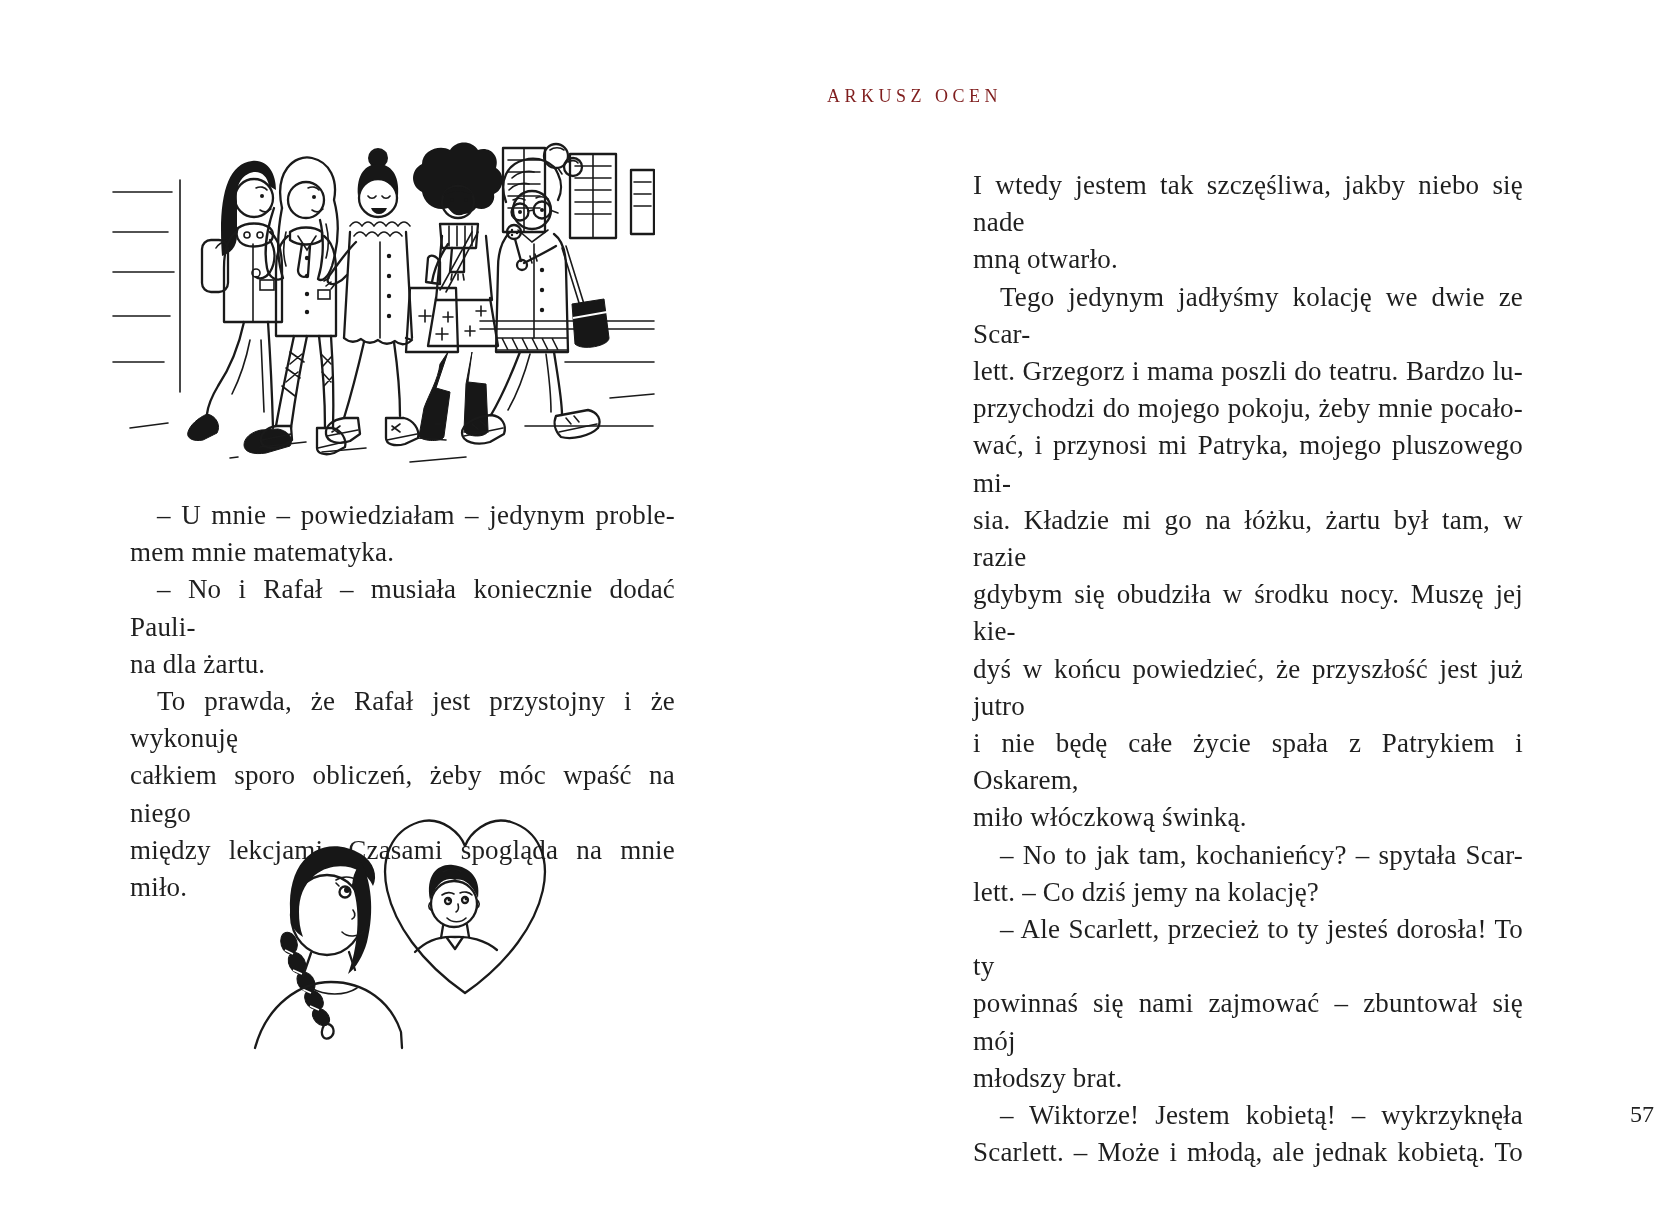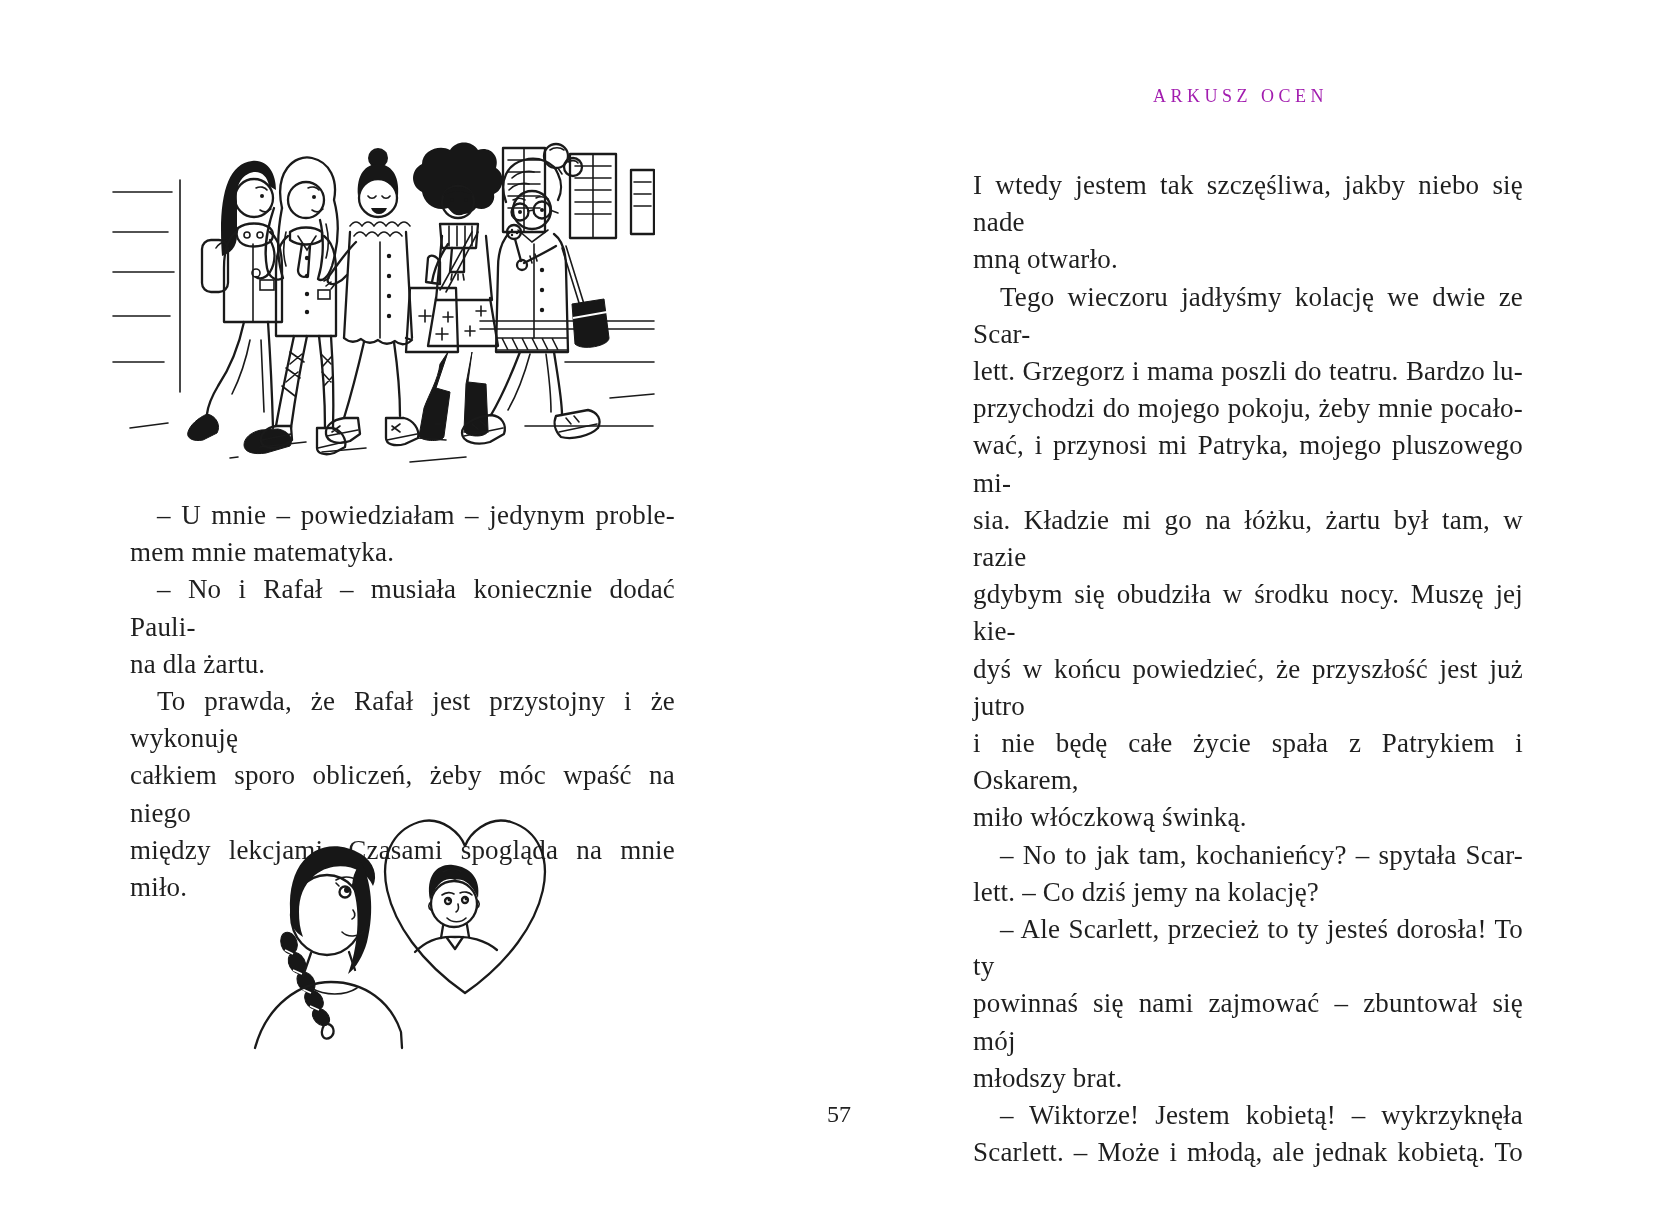--- a/index.html
+++ b/index.html
@@ -1,27 +1,27 @@
 <!DOCTYPE html>
 <html><head>
 <meta charset="utf-8">
 <style>
   html,body{margin:0;padding:0;background:#ffffff;}
   .spread{position:relative;width:1654px;height:1211px;background:#ffffff;overflow:hidden;
           font-family:"Liberation Serif","DejaVu Serif",serif;color:#1f1f1f;}
-  .running-head{position:absolute;left:827px;top:86px;width:827px;text-align:center;
-          font-size:18px;letter-spacing:4.5px;color:#a21caf;}
+  .running-head{position:absolute;left:827px;top:86px;width:827px;text-align:left;
+          font-size:18px;letter-spacing:4.5px;color:#7f1d1d;}
   .text-block{position:absolute;font-size:27px;line-height:37.2px;letter-spacing:.2px;}
   .left-text{left:130px;top:497px;width:545px;}
   .right-text{left:973px;top:167px;width:550px;}
   .para{margin:0;}
   .line{display:block;text-align:justify;text-align-last:justify;white-space:normal;}
   .line.last{text-align-last:left;}
   .line.indent{text-indent:27px;}
-  .folio{position:absolute;left:827px;top:1101px;width:827px;text-align:left;
+  .folio{position:absolute;left:827px;top:1101px;width:827px;text-align:right;
          font-size:24px;color:#222;}
   .illus{position:absolute;}
   .illus-walk{left:110px;top:140px;width:545px;height:335px;}
   .illus-heart{left:215px;top:780px;width:350px;height:270px;}
   svg{display:block;width:100%;height:100%;}
   .ln{fill:none;stroke:#1a1a1a;stroke-width:2.3;stroke-linecap:round;stroke-linejoin:round;}
   .thin{fill:none;stroke:#1a1a1a;stroke-width:1.6;stroke-linecap:round;}
   .dk{fill:#171717;stroke:none;}
   .dkl{fill:#171717;stroke:#171717;stroke-width:1;}
 </style>
@@ -245,21 +245,21 @@
       </g>
     </svg>
   </figure>
 
   <div class="text-block right-text">
       <div class="para">
         <div class="line">I wtedy jestem tak szczęśliwa, jakby niebo się nade</div>
         <div class="line last">mną otwarło.</div>
       </div>
       <div class="para">
-        <div class="line indent">Tego wieczoru jadłyśmy kolację we dwie ze Scar-</div>
+        <div class="line indent">Tego jedynym jadłyśmy kolację we dwie ze Scar-</div>
         <div class="line">lett. Grzegorz i mama poszli do teatru. Bardzo lu-</div>
         <div class="line">przychodzi do mojego pokoju, żeby mnie pocało-</div>
         <div class="line">wać, i przynosi mi Patryka, mojego pluszowego mi-</div>
         <div class="line">sia. Kładzie mi go na łóżku, żartu był tam, w razie</div>
         <div class="line">gdybym się obudziła w środku nocy. Muszę jej kie-</div>
         <div class="line">dyś w końcu powiedzieć, że przyszłość jest już jutro</div>
         <div class="line">i nie będę całe życie spała z Patrykiem i Oskarem,</div>
         <div class="line last">miło włóczkową świnką.</div>
       </div>
       <div class="para">

